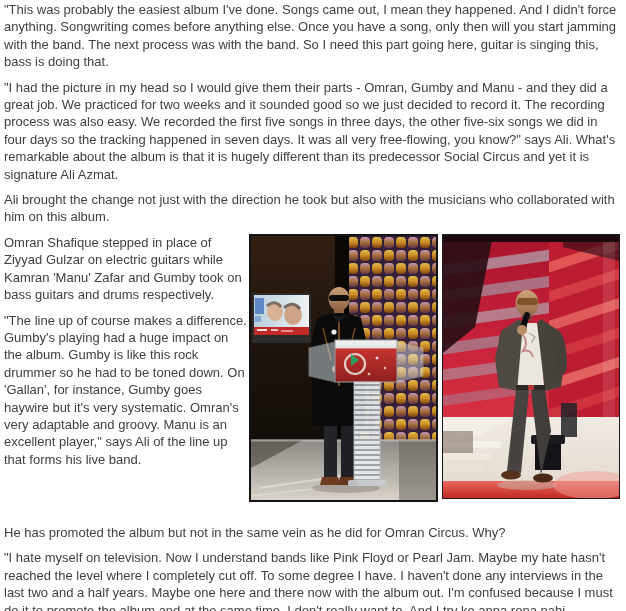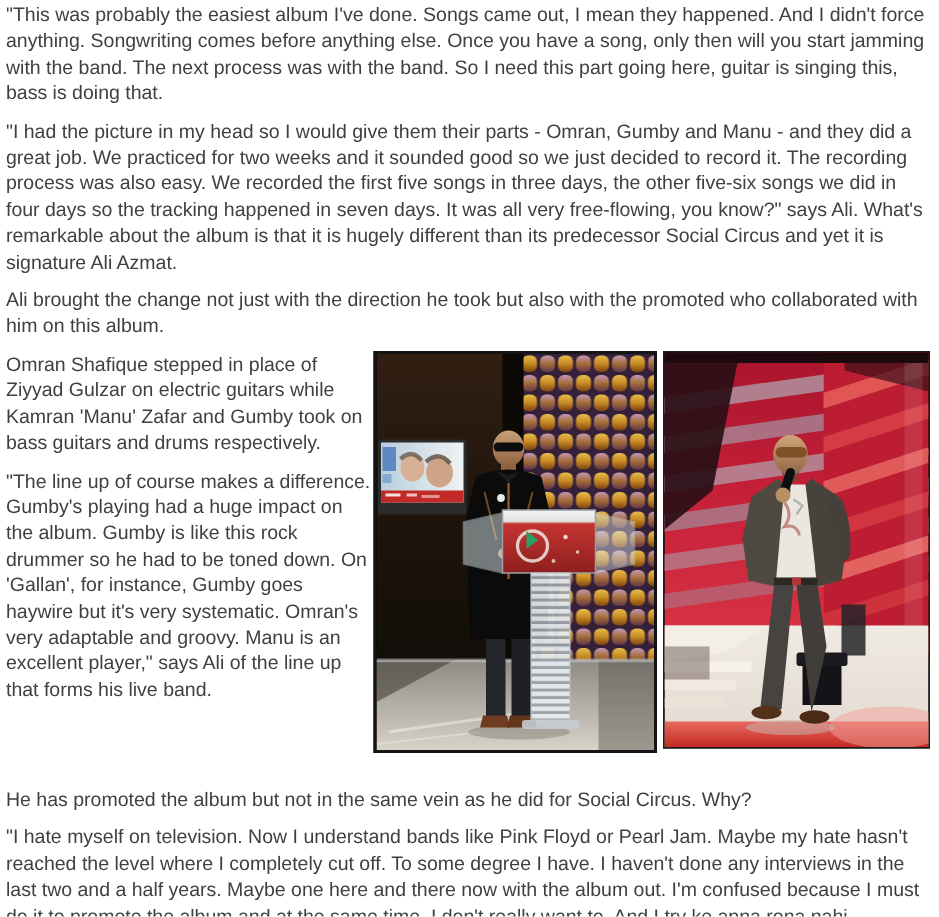--- a/index.html
+++ b/index.html
@@ -25,21 +25,21 @@
   .photo svg { display:block; }
   .clear-spacer { clear:both; height:14px; }
 </style>
 </head>
 <body>
 
 <div class="content">
 
   <p class="first">"This was probably the easiest album I've done. Songs came out, I mean they happened. And I didn't force anything. Songwriting comes before anything else. Once you have a song, only then will you start jamming with the band. The next process was with the band. So I need this part going here, guitar is singing this, bass is doing that.</p>
   <p>"I had the picture in my head so I would give them their parts - Omran, Gumby and Manu - and they did a great job. We practiced for two weeks and it sounded good so we just decided to record it. The recording process was also easy. We recorded the first five songs in three days, the other five-six songs we did in four days so the tracking happened in seven days. It was all very free-flowing, you know?" says Ali. What's remarkable about the album is that it is hugely different than its predecessor Social Circus and yet it is signature Ali Azmat.</p>
-  <p>Ali brought the change not just with the direction he took but also with the promoted who collaborated with him on this album.</p>
+  <p>Ali brought the change not just with the direction he took but also with the musicians who collaborated with him on this album.</p>
 
   <div class="photos">
 
     <figure class="photo photo-left">
       <svg width="185" height="264" viewBox="0 0 185 264" xmlns="http://www.w3.org/2000/svg">
         <defs>
           <linearGradient id="lwall" x1="0" y1="0" x2="0" y2="1">
             <stop offset="0" stop-color="#32201366"></stop>
               <stop offset="0" stop-color="#321f12"></stop>
             <stop offset="0.6" stop-color="#1c130c"></stop>
@@ -244,16 +244,16 @@
       </svg>
     </figure>
 
   </div>
 
   <p>Omran Shafique stepped in place of Ziyyad Gulzar on electric guitars while Kamran 'Manu' Zafar and Gumby took on bass guitars and drums respectively.</p>
   <p>"The line up of course makes a difference. Gumby's playing had a huge impact on the album. Gumby is like this rock drummer so he had to be toned down. On 'Gallan', for instance, Gumby goes haywire but it's very systematic. Omran's very adaptable and groovy. Manu is an excellent player," says Ali of the line up that forms his live band.</p>
 
   <div class="clear-spacer"></div>
 
-  <p>He has promoted the album but not in the same vein as he did for Social Circus. Why?</p>
+  <p>He has promoted the album but not in the same vein as he did for Omran Circus. Why?</p>
   <p>"I hate myself on television. Now I understand bands like Pink Floyd or Pearl Jam. Maybe my hate hasn't reached the level where I completely cut off. To some degree I have. I haven't done any interviews in the last two and a half years. Maybe one here and there now with the album out. I'm confused because I must do it to promote the album and at the same time, I don't really want to. And I try ke apna rona nahi</p>
 
 </div>
 
 </body></html>

